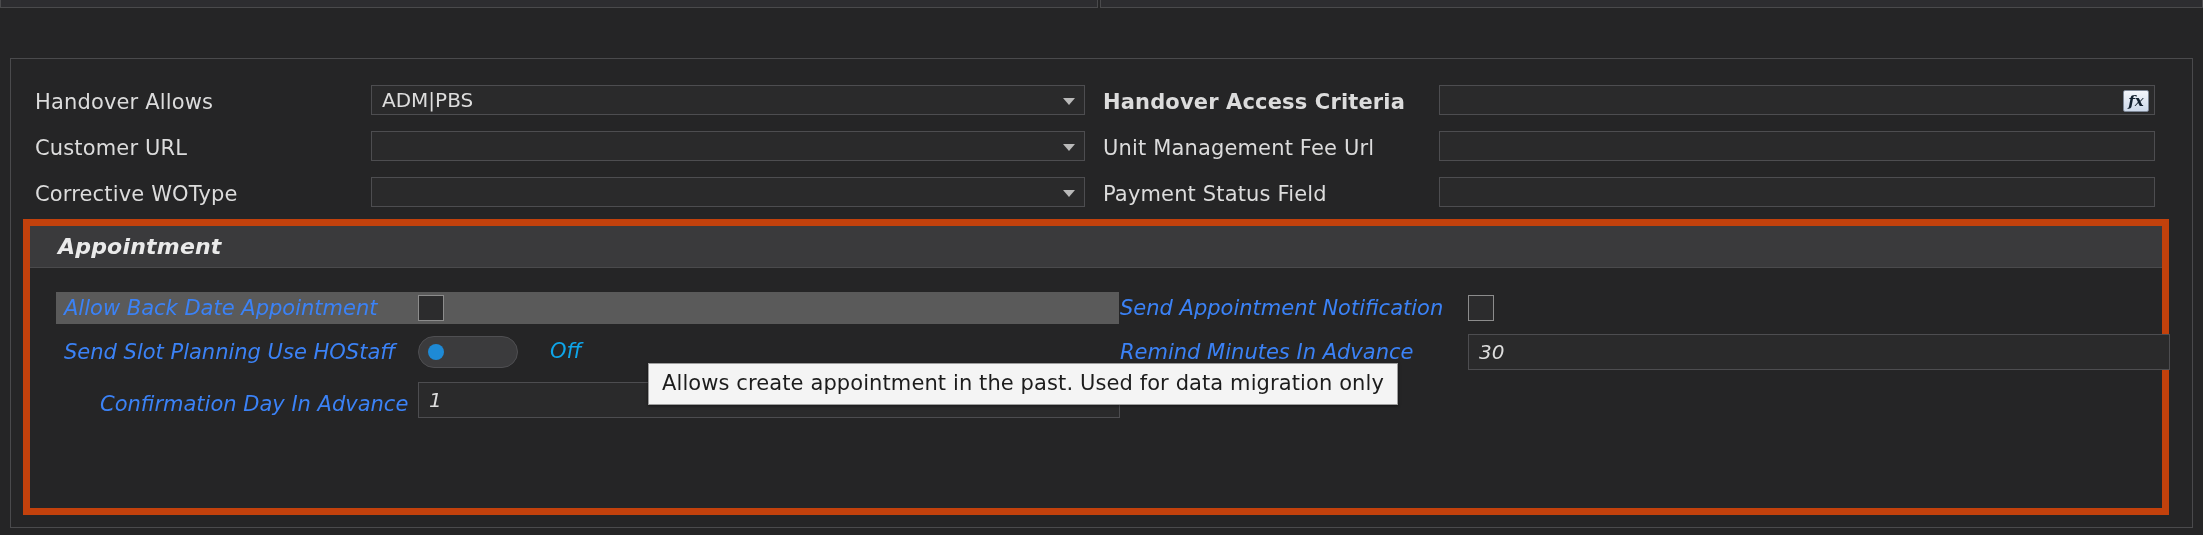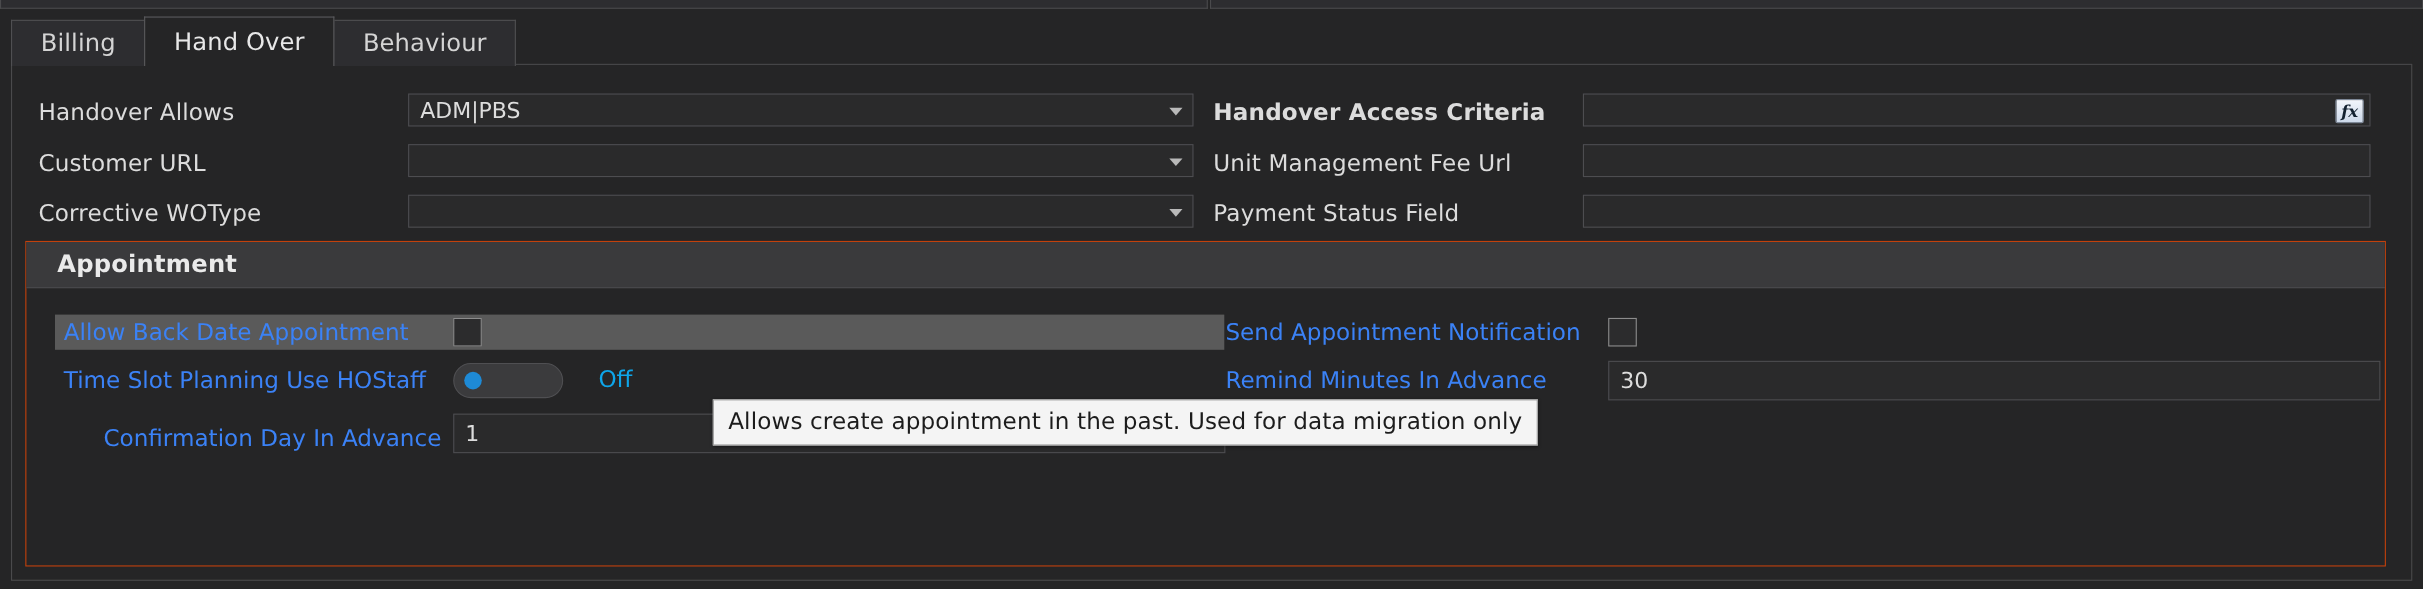--- a/index.html
+++ b/index.html
@@ -143,22 +143,23 @@
     cursor: pointer;
     line-height: 1;
   }
 
   
   .group {
     position: absolute;
     left: 22px; top: 166px;
     width: 2136px;
     height: 290px;
-    border: 1px solid #c2410c;
-    background: #252526;
+    border: 7px solid #c2410c;
+    background: #252526;
+    font-style: italic;
   }
   .group-header {
     height: 42px;
     background: #3a3a3c;
     border-bottom: 1px solid #4a4a4c;
     display: flex;
     align-items: center;
     padding-left: 28px;
     font-size: 22px;
     font-weight: bold;
@@ -249,31 +250,20 @@
 <body>
 
 <div class="app">
 
   <div class="left-edge"></div>
   <div class="right-edge"></div>
 
   <div class="top-stub-left"></div>
   <div class="top-stub-right"></div>
 
-  <div class="tabstrip">
-    <div class="tab">
-      <span>Billing</span>
-    </div>
-    <div class="tab active">
-      <span>Hand Over</span>
-    </div>
-    <div class="tab">
-      <span>Behaviour</span>
-    </div>
-  </div>
 
   <div class="panel">
 
     <div class="field-row" style="left:24px; top:28px;">
       <div class="flabel" style="width:350px;">Handover Allows</div>
     </div>
     <div class="input-box dropdown" style="position:absolute; left:360px; top:26px; width:714px;">
       <span class="val">ADM|PBS</span>
       <span class="caret"></span>
     </div>
@@ -323,21 +313,21 @@
       </div>
 
       <div class="row-highlight" style="left:26px; top:66px; width:1063px;"></div>
 
       <div class="g-row" style="left:34px; top:66px;">
         <div class="g-label" style="width:340px;">Allow Back Date Appointment</div>
       </div>
       <div class="checkbox" style="position:absolute; left:388px; top:69px;"></div>
 
       <div class="g-row" style="left:34px; top:110px;">
-        <div class="g-label" style="width:340px;">Time Slot Planning Use HOStaff</div>
+        <div class="g-label" style="width:340px;">Send Slot Planning Use HOStaff</div>
       </div>
       <div class="toggle" style="position:absolute; left:388px; top:110px;">
         <span class="knob"></span>
       </div>
       <div class="toggle-state" style="position:absolute; left:504px; top:113px;">Off</div>
 
       <div class="g-row" style="left:34px; top:162px;margin-left:36px;">
         <div class="g-label" style="width:340px;">Confirmation Day In Advance</div>
       </div>
       <div class="input-box" style="position:absolute; left:388px; top:156px; width:702px; height:36px;">

